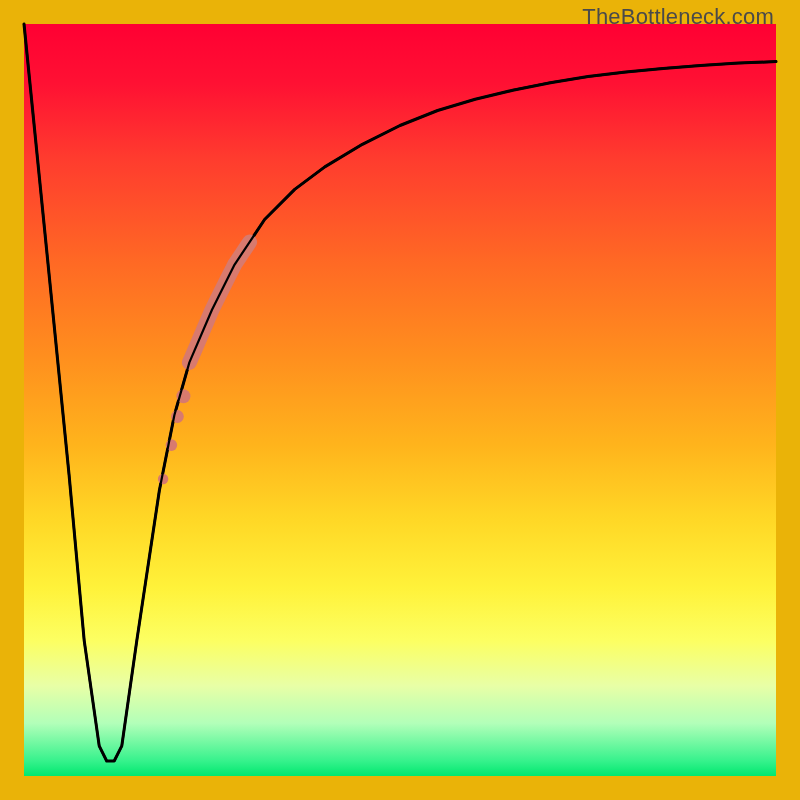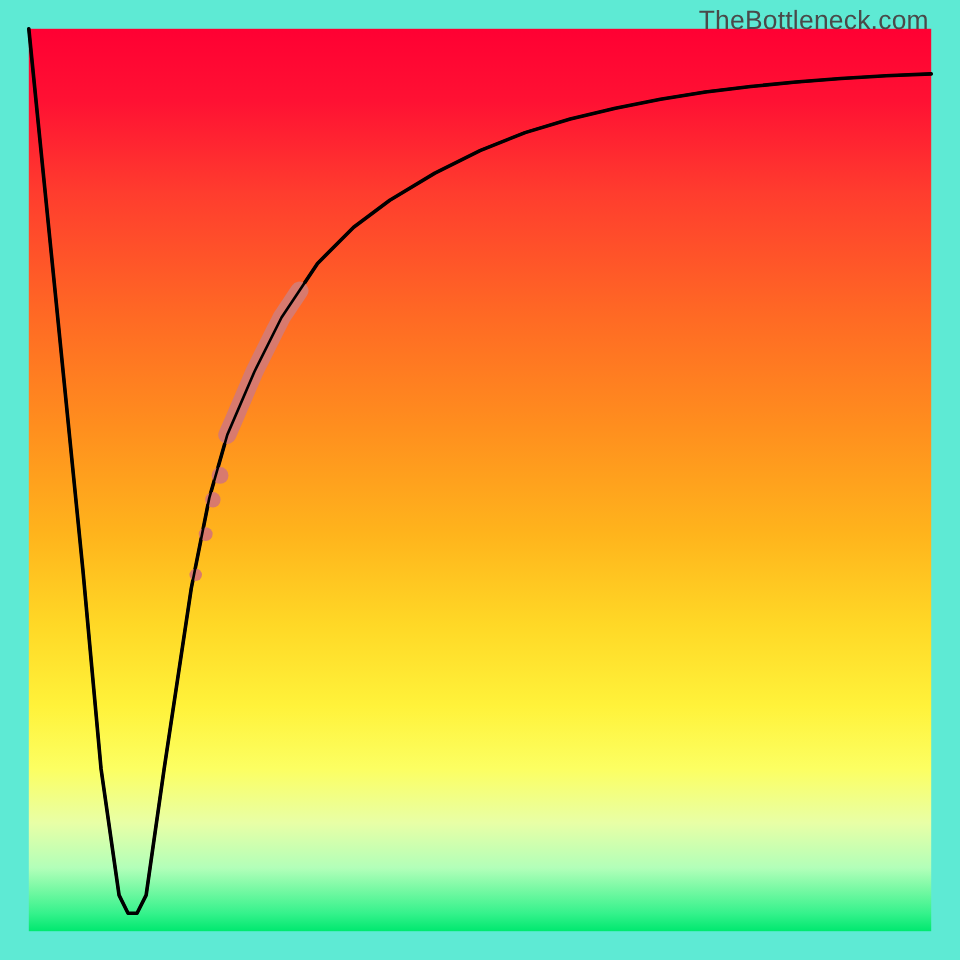--- a/index.html
+++ b/index.html
@@ -8,21 +8,21 @@
     width: 800px;
     height: 800px;
     overflow: hidden;
     background: #000;
     font-family: Arial, Helvetica, sans-serif;
   }
   .frame {
     position: relative;
     width: 800px;
     height: 800px;
-    background: #5eead4;
+    background: #eab308;
   }
   .plot-area {
     position: absolute;
     left: 24px;
     top: 24px;
     width: 752px;
     height: 752px;
     background: linear-gradient(
       to bottom,
       #ff0033 0%,

